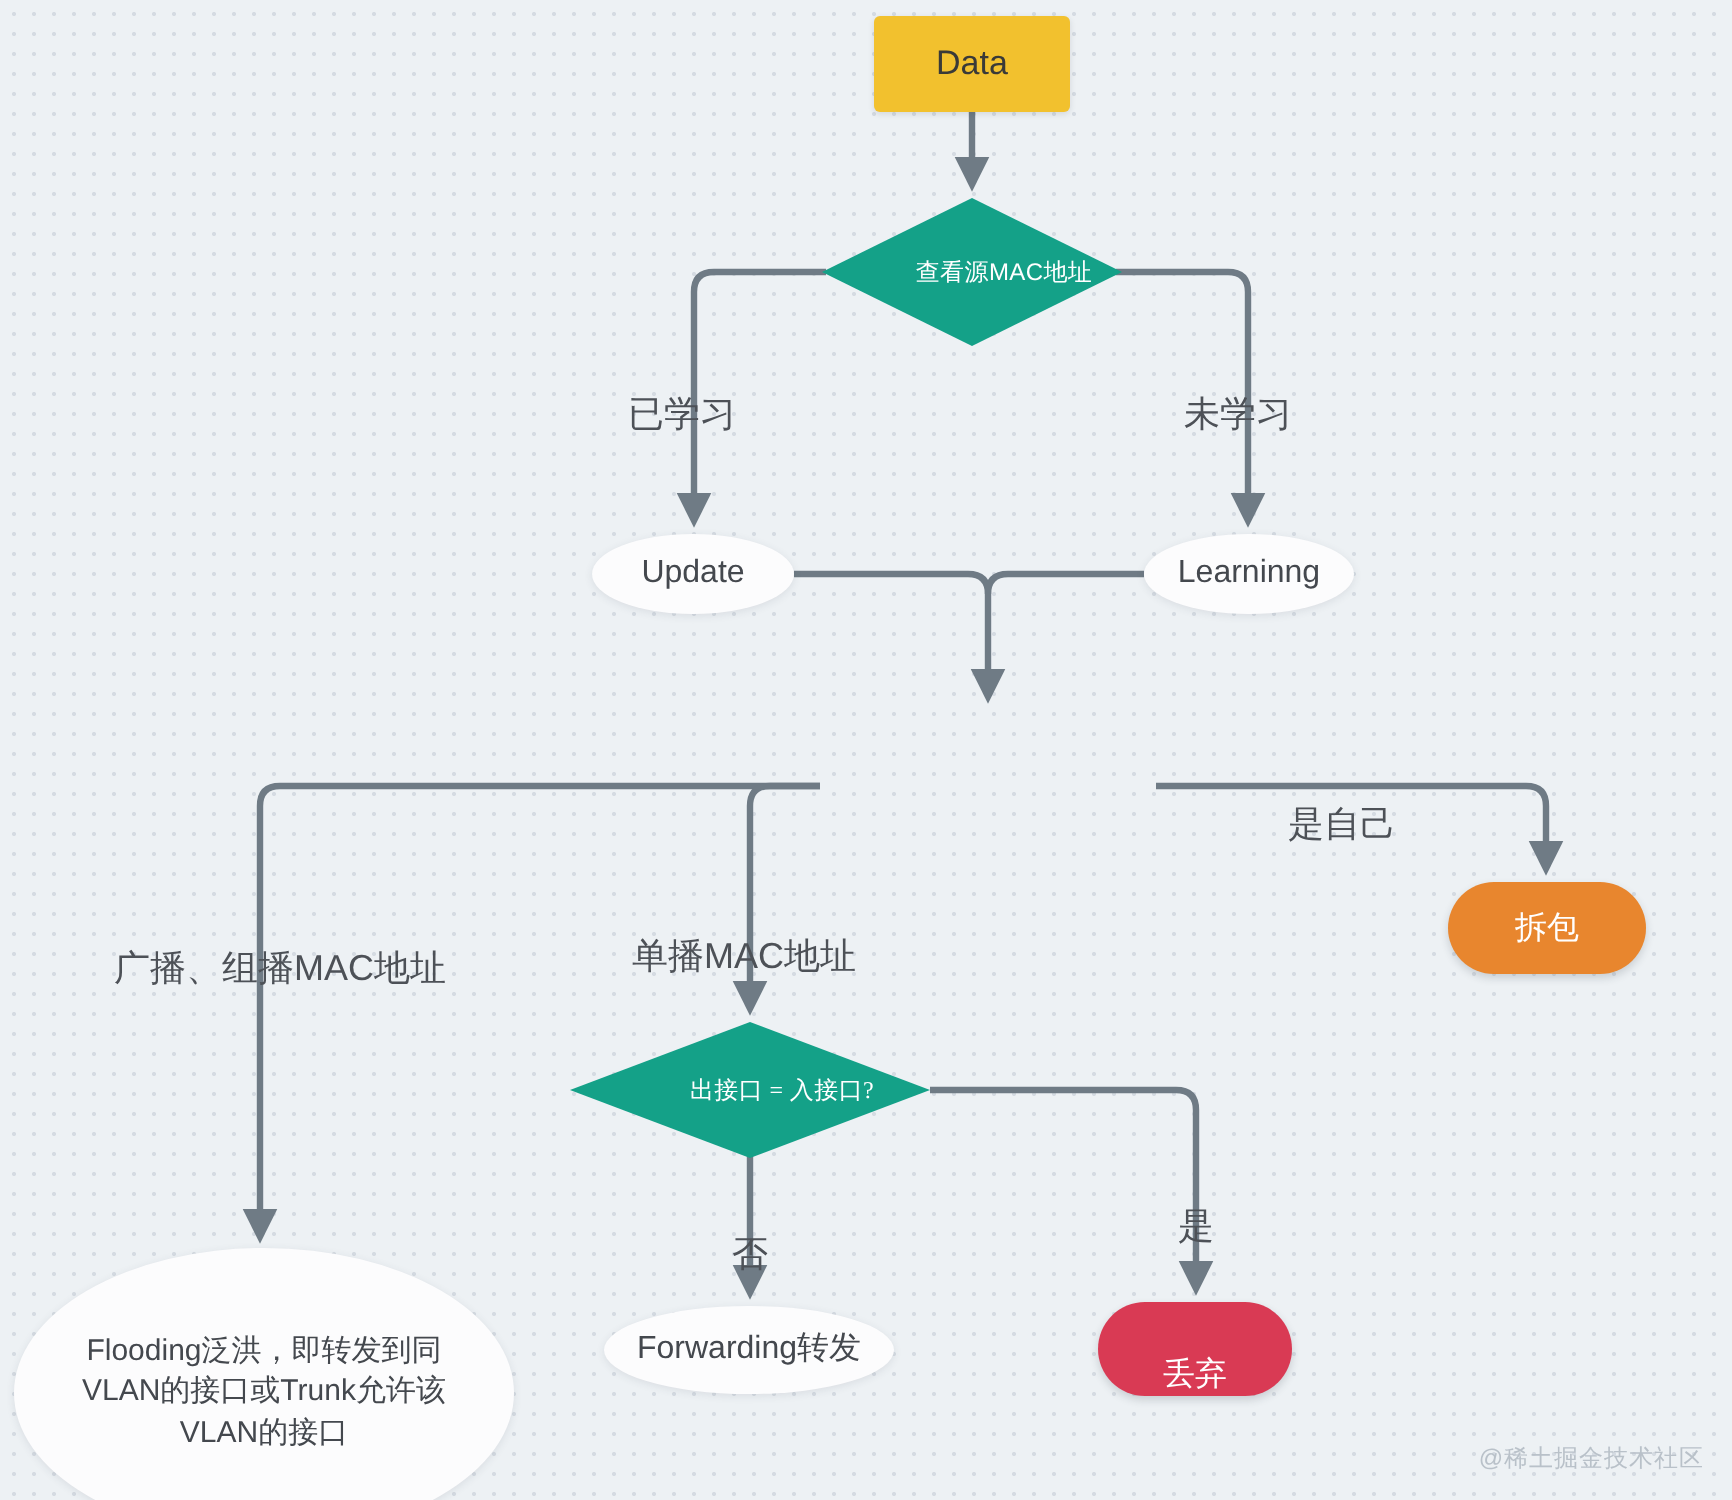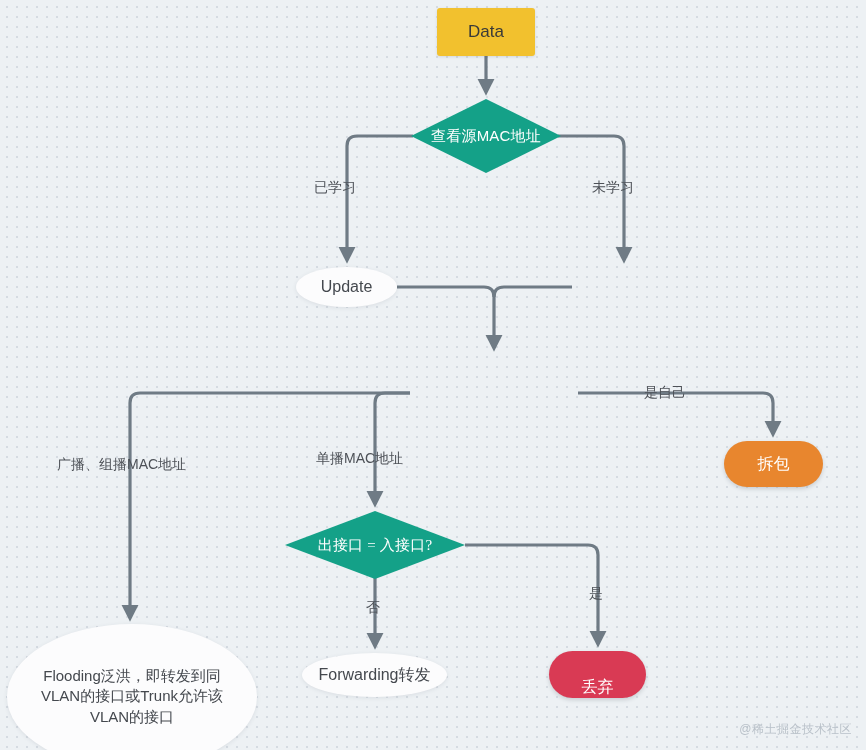--- a/index.html
+++ b/index.html
@@ -53,28 +53,28 @@
     left: 0; top: 0;
     width: 100%;
     height: 100%;
     background: #16a085;
     background: #14a188;
     clip-path: polygon(50% 0%, 100% 50%, 50% 100%, 0% 50%);
     filter: drop-shadow(0 2px 2px rgba(40,60,70,0.16));
   }
   .diamond-label {
     position: absolute;
-    left: 0; top: 0;
+    left: 16px; top: 0;
     width: 100%;
     height: 100%;
     display: flex;
     align-items: center;
     justify-content: center;
     color: #ffffff;
-    font-size: 15px;
+    font-size: 12px;
     letter-spacing: 0.2px;
     z-index: 3;
     pointer-events: none;
   }
   
   .ellipse {
     border-radius: 50%;
     background: #fcfcfd;
     color: #44484e;
     font-size: 16px;
@@ -89,24 +89,25 @@
     font-size: 16px;
     box-shadow: 0 2px 4px rgba(40,50,60,0.18);
   }
   .pill-orange { background: #e8862e; }
   .pill-red    { background: #d93a54; }
 
   
   .edge-label {
     position: absolute;
     color: #4d5157;
-    font-size: 14px;
+    font-size: 18px;
     white-space: nowrap;
     background: transparent;
     z-index: 3;
+    margin-top: 16px;
   }
   
   .watermark {
     position: absolute;
     right: 14px;
     bottom: 12px;
     color: #b9c1c9;
     font-size: 12px;
     letter-spacing: 0.5px;
     z-index: 4;
@@ -153,20 +154,23 @@
 
   <div class="diamond-wrap" style="left:411px; top:99px; width:150px; height:74px;">
     <div class="diamond-shape"></div>
     <div class="diamond-label">查看源MAC地址</div>
   </div>
 
   <div class="node ellipse" style="left:296px; top:267px; width:101px; height:40px;">
     <span>Update</span>
   </div>
 
+  <div class="node ellipse" style="left:572px; top:267px; width:105px; height:40px;">
+    <span>Learninng</span>
+  </div>
 
 
   <div class="node pill pill-orange" style="left:724px; top:441px; width:99px; height:46px;">
     <span>拆包</span>
   </div>
 
   <div class="diamond-wrap" style="left:285px; top:511px; width:180px; height:68px;font-family:Liberation Serif, serif;">
     <div class="diamond-shape"></div>
     <div class="diamond-label">出接口 = 入接口?</div>
   </div>

